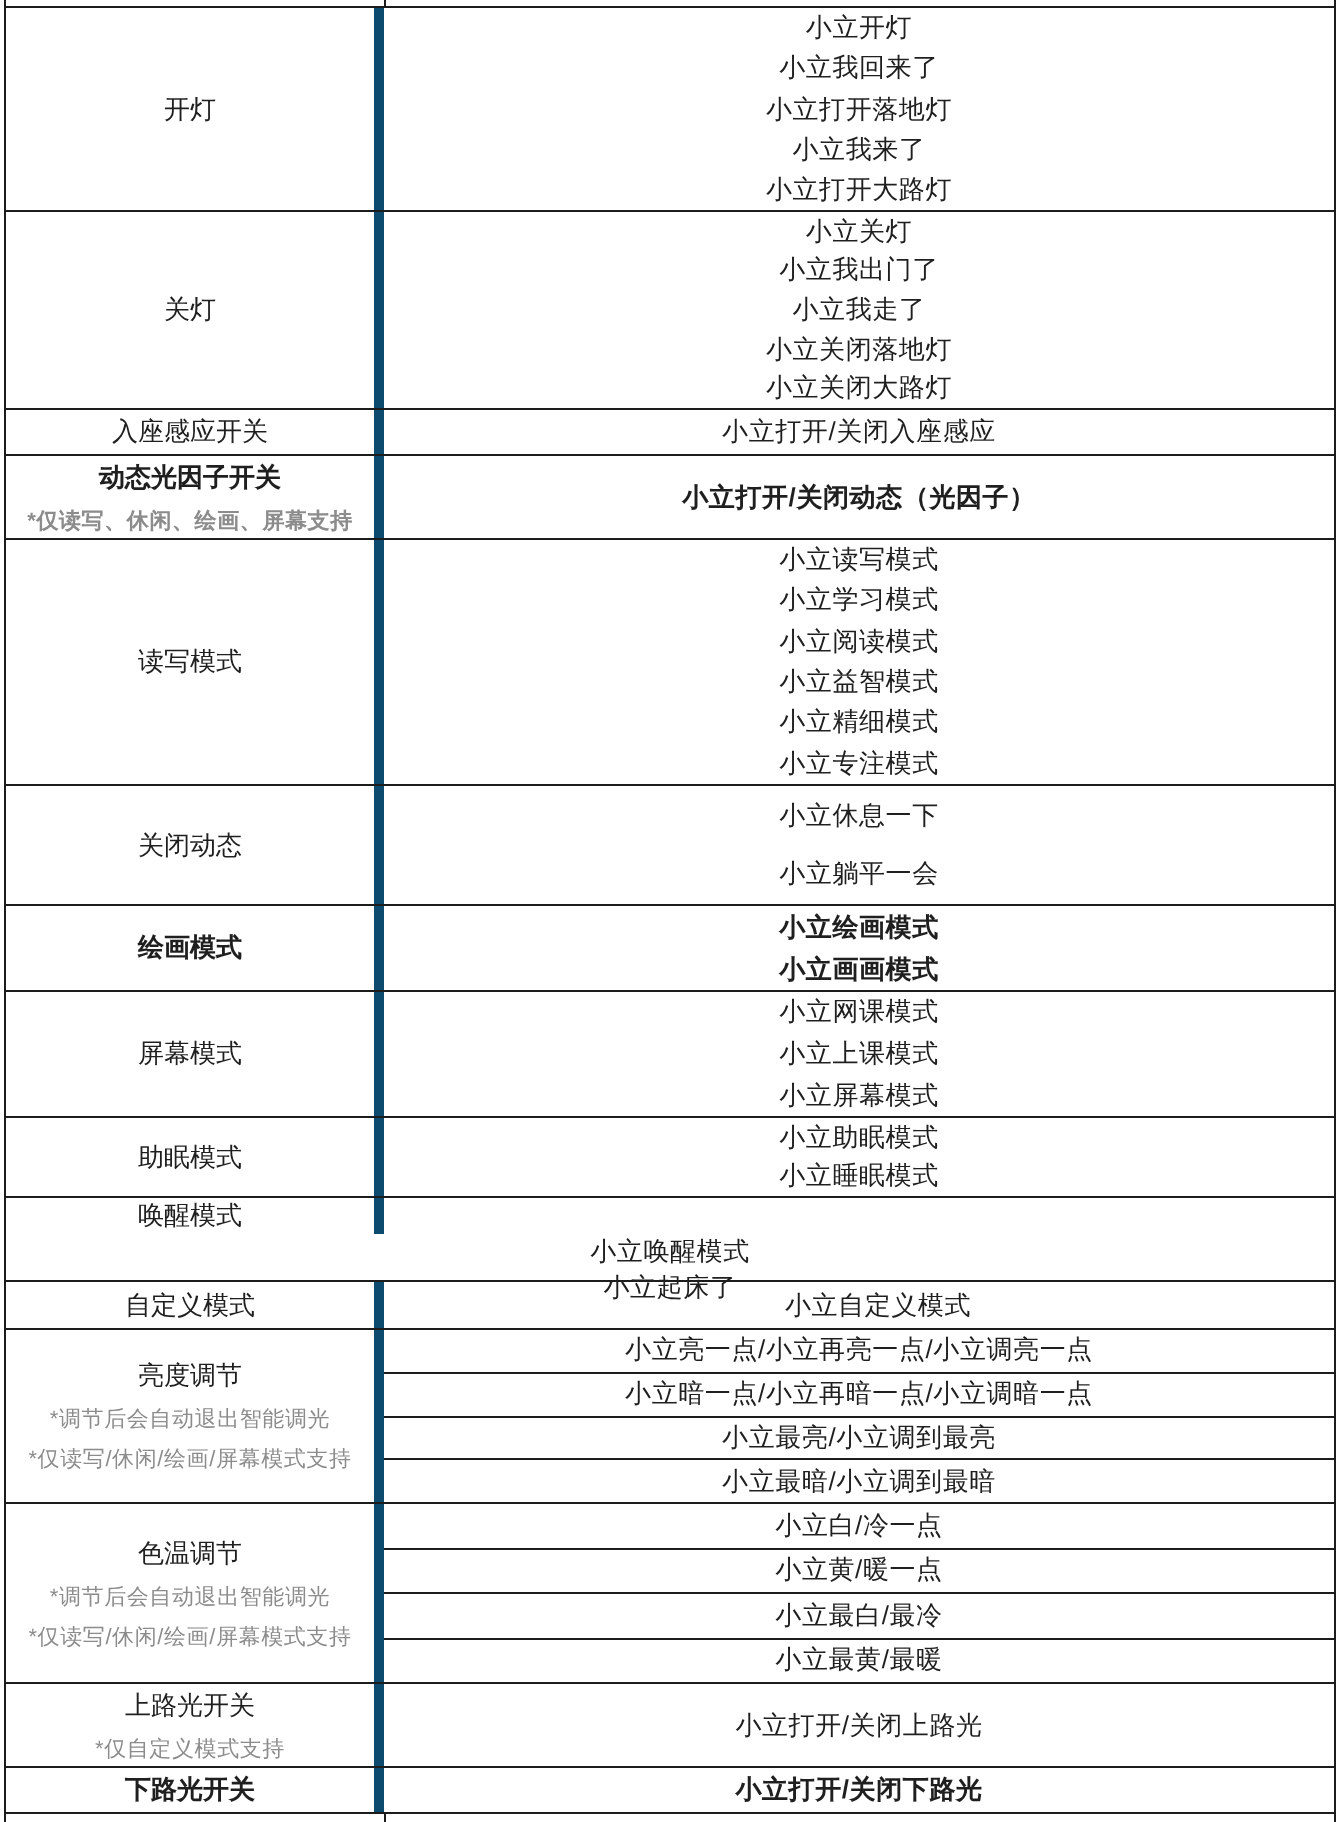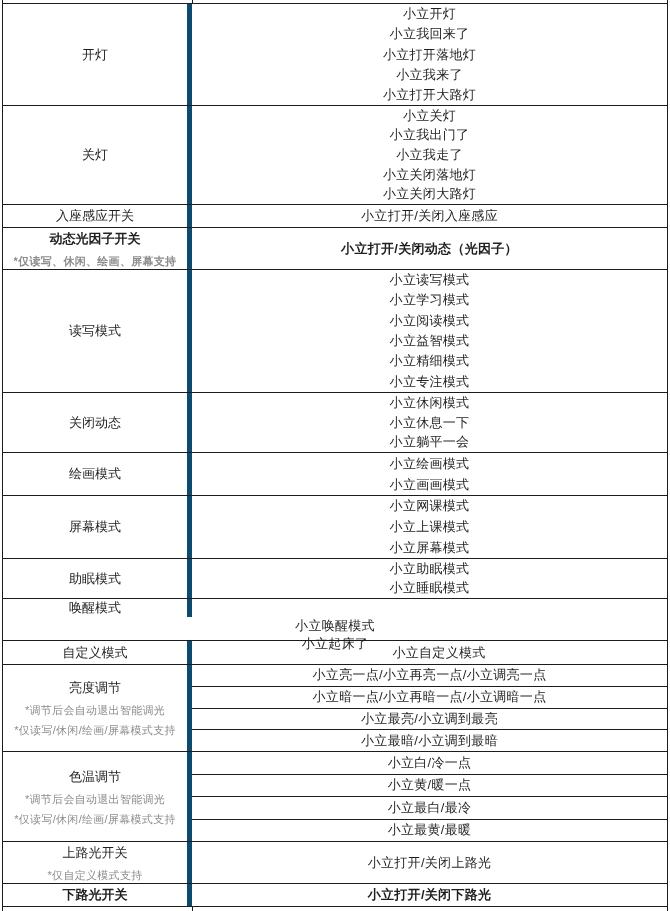--- a/index.html
+++ b/index.html
@@ -176,27 +176,26 @@
           <div class="cmd">小立专注模式</div>
         </div>
   </div>
 
   <div class="row" style="height: 60px;">
     <div class="fn-cell">
       <div class="fn-label">关闭动态</div>
       <div class="fn-notes"></div>
     </div>
     <div class="commands">
-          <div class="cmd">小立休闲模式</div>
           <div class="cmd">小立休息一下</div>
           <div class="cmd">小立躺平一会</div>
         </div>
   </div>
 
-  <div class="row" style="height: 43px;">
+  <div class="row" style="height: 43px; font-weight: bold;">
     <div class="fn-cell">
       <div class="fn-label">绘画模式</div>
       <div class="fn-notes"></div>
     </div>
     <div class="commands">
           <div class="cmd">小立绘画模式</div>
           <div class="cmd">小立画画模式</div>
         </div>
   </div>
 

